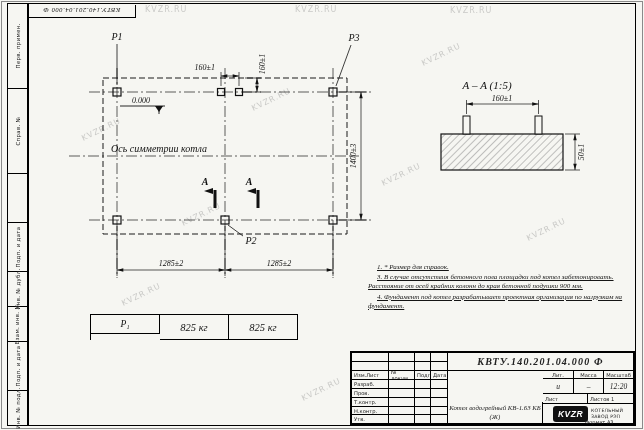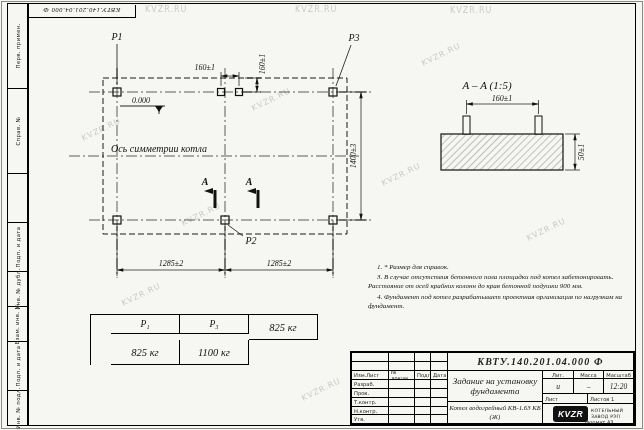--- a/index.html
+++ b/index.html
@@ -25,24 +25,24 @@
 
   
   svg text{fill:#111;}
   .t-dim{font:italic 8px "Liberation Serif",serif;}
   .t-lbl{font:italic 10px "Liberation Serif",serif;}
   .t-big{font:italic 11px "Liberation Serif",serif;}
   .t-sec{font:italic bold 10px "Liberation Serif",serif;}
 
   
   .notes{position:absolute;left:368px;top:263px;width:263px;font:italic 7px "Liberation Serif",serif;color:#151515;}
-  .note{margin:0 0 1px 0;text-indent:9px;line-height:1.32;}
-
-  
-  .ltab{position:absolute;left:90px;top:314px;display:grid;grid-template-columns:69px 69px 69px;border-top:1px solid #000;border-left:1px solid #000;background:rgba(255,255,255,.0);padding-left:20px;}
+  .note{margin:0 0 1px 0;text-indent:9px;line-height:1.32;text-decoration:underline;}
+
+  
+  .ltab{position:absolute;left:90px;top:314px;display:grid;grid-template-columns:69px 69px 69px;border-top:1px solid #000;border-left:1px solid #000;background:rgba(255,255,255,.0);}
   .ltab>div{border-right:1px solid #000;border-bottom:1px solid #000;display:flex;align-items:center;justify-content:center;box-sizing:border-box;}
   .ltab-h{height:19px;font:italic 9.5px "Liberation Serif",serif;}
   .ltab-v{height:25px;font:italic 10.5px "Liberation Serif",serif;}
 
   
   .tb{position:absolute;left:350px;top:351px;width:286px;height:75px;border:2px solid #000;box-sizing:border-box;background:rgba(255,255,255,.0);}
   .tc{position:absolute;box-sizing:border-box;border-right:1px solid #000;border-bottom:1px solid #000;
       font-size:5.2px;display:flex;align-items:center;padding:0 2px;overflow:hidden;color:#222;}
   .tc.center{justify-content:center;padding:0;}
   .tb-code{font:italic bold 10px "Liberation Serif",serif;letter-spacing:1.2px;}
@@ -224,24 +224,22 @@
   </svg>
 
   <div class="notes">
     <p class="note">1. * Размер для справок.</p>
     <p class="note">3. В случае отсутствия бетонного пола площадки под котел забетонировать. Расстояние от осей крайних колонн до края бетонной подушки 900 мм.</p>
     <p class="note">4. Фундамент под котел разрабатывает проектная организация по нагрузкам на фундамент.</p>
   </div>
 
   <div class="ltab">
     <div class="ltab-h">Р₁</div>
-    <div class="ltab-h">Р₃</div>
     <div class="ltab-v">825 кг</div>
     <div class="ltab-v">825 кг</div>
-    <div class="ltab-v">1100 кг</div>
   </div>
 
   <div class="tb">
 
     <i class="tc" style="left:0;top:0;width:37px;height:9px;"></i>
     <i class="tc" style="left:37px;top:0;width:26px;height:9px;"></i>
     <i class="tc" style="left:63px;top:0;width:16px;height:9px;"></i>
     <i class="tc" style="left:79px;top:0;width:17px;height:9px;"></i>
     <i class="tc" style="left:0;top:9px;width:37px;height:9px;"></i>
     <i class="tc" style="left:37px;top:9px;width:26px;height:9px;"></i>
@@ -269,21 +267,20 @@
     <i class="tc" style="left:37px;top:54px;width:26px;height:8px;"></i>
     <i class="tc" style="left:63px;top:54px;width:16px;height:8px;"></i>
     <i class="tc" style="left:79px;top:54px;width:17px;height:8px;"></i>
     <div class="tc" style="left:0;top:62px;width:37px;height:9px;">Утв.</div>
     <i class="tc" style="left:37px;top:62px;width:26px;height:9px;"></i>
     <i class="tc" style="left:63px;top:62px;width:16px;height:9px;"></i>
     <i class="tc" style="left:79px;top:62px;width:17px;height:9px;"></i>
 
     <div class="tc center tb-code" style="left:96px;top:0;width:186px;height:18px;">КВТУ.140.201.04.000 Ф</div>
 
-    <div class="tc center tb-title" style="left:96px;top:18px;width:95px;height:31px;">Задание на установку фундамента</div>
     <div class="tc center tb-sub" style="left:96px;top:49px;width:95px;height:22px;">Котел водогрейный КВ-1.63 КБ (Ж)</div>
 
     <div class="tc center" style="left:191px;top:18px;width:31px;height:8px;">Лит.</div>
     <div class="tc center" style="left:222px;top:18px;width:30px;height:8px;">Масса</div>
     <div class="tc center" style="left:252px;top:18px;width:30px;height:8px;">Масштаб</div>
     <div class="tc center tb-val" style="left:191px;top:26px;width:31px;height:15px;">и</div>
     <div class="tc center tb-val" style="left:222px;top:26px;width:30px;height:15px;">–</div>
     <div class="tc center tb-val" style="left:252px;top:26px;width:30px;height:15px;">12:20</div>
 
     <div class="tc" style="left:191px;top:41px;width:45px;height:10px;">Лист</div>

